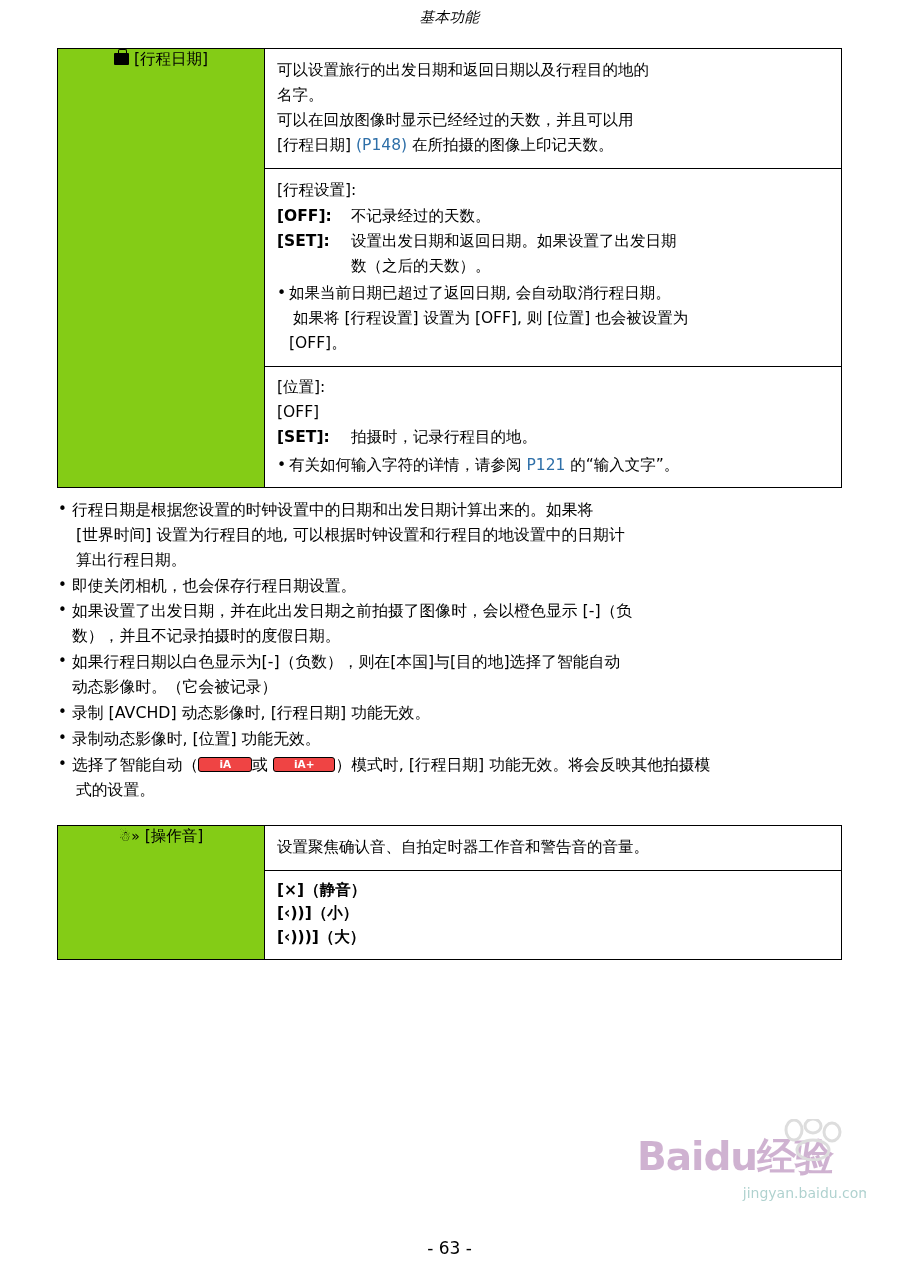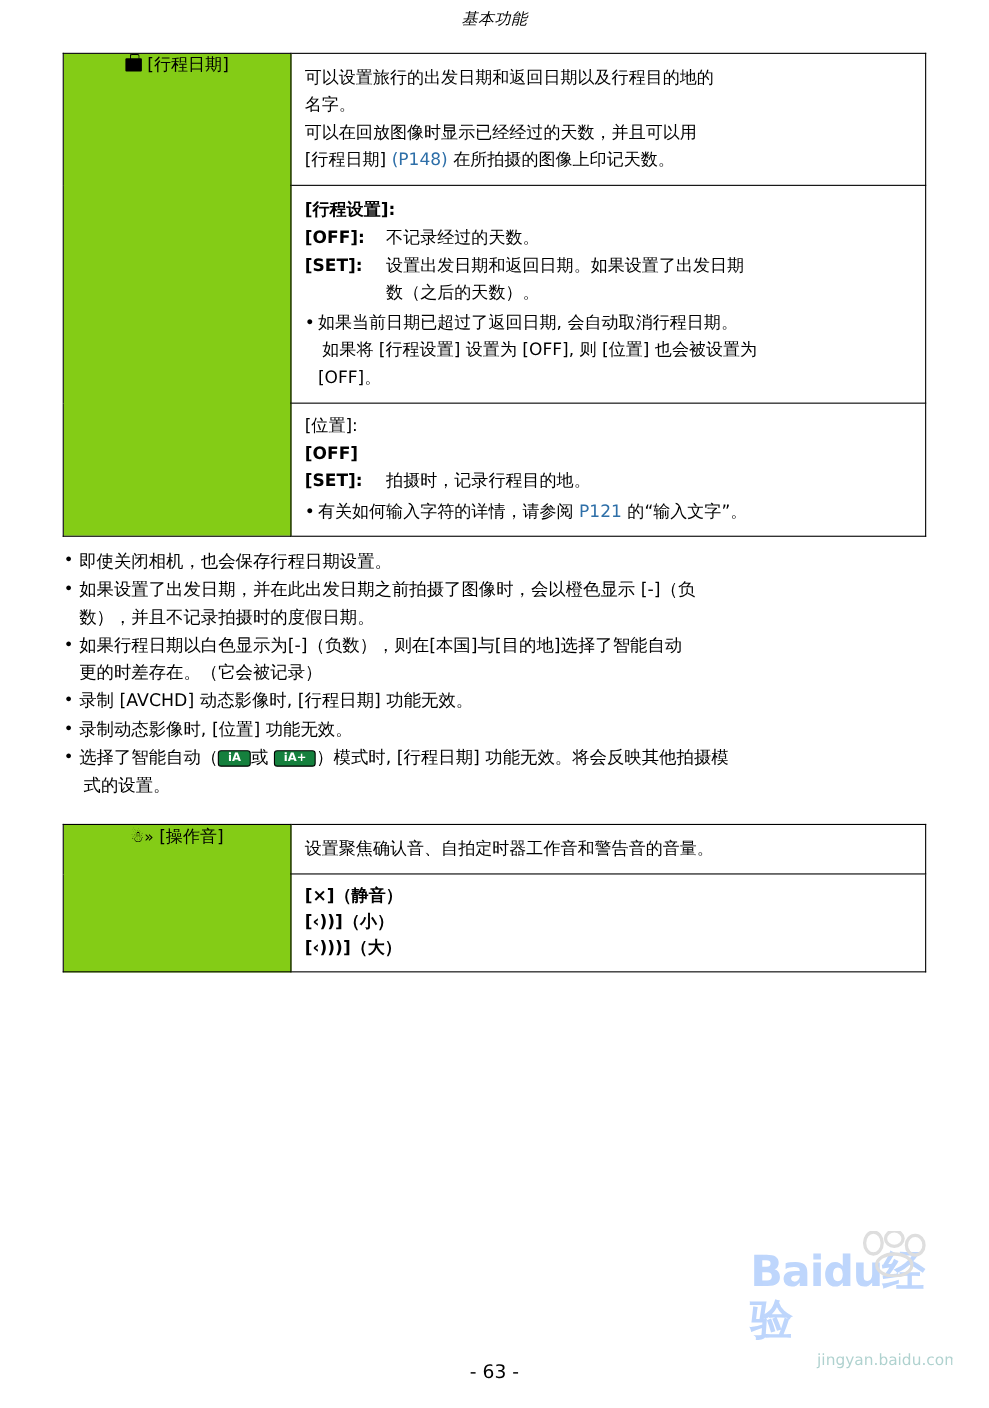--- a/index.html
+++ b/index.html
@@ -59,21 +59,21 @@
     font-size: 15.5px;
   }
   .cellbox {
     padding: 9px 12px 10px 12px;
     font-family: "DejaVu Sans", sans-serif;
     font-size: 15.5px;
     line-height: 1.62;
   }
   .cellbox.tight { padding-top: 8px; padding-bottom: 9px; }
   .ref { color: #2e6fa8; }
-  .bold { font-weight: bold; }
+  .bold { font-weight: normal; }
   .row-flex {
     display: flex;
   }
   .row-flex .k {
     font-weight: bold;
     min-width: 74px;
     flex: 0 0 auto;
   }
   .row-flex .v {
     flex: 1 1 auto;
@@ -114,26 +114,26 @@
   .sub {
     display: block;
     padding-left: 4px;
   }
 
   
   .modeicon {
     display: inline-block;
     border: 1.2px solid #000;
     border-radius: 3px;
-    background: #15803d;
+    background: #ef4444;
     color: #fff;
     font-family: "DejaVu Sans", sans-serif;
     font-size: 10.5px;
     line-height: 13px;
-    padding: 0 8px;
+    padding: 0 20px;
     vertical-align: 2px;
     font-weight: bold;
   }
   .bagicon {
     display: inline-block;
     width: 15px; height: 12px;
     background: #000;
     position: relative;
     vertical-align: -1px;
     border-radius: 1px;
@@ -169,24 +169,23 @@
     left: 637px;
     top: 1135px;
     width: 235px;
     height: 105px;
     opacity: 0.33;
   }
   .wm-text {
     font-family: "DejaVu Sans", sans-serif;
     font-size: 39px;
     font-weight: bold;
-    color: #3b82f6;
+    color: #701a75;
     letter-spacing: -1px;
     line-height: 44px;
-    margin-left: 45px;
   }
   .wm-sub {
     font-family: "DejaVu Sans", sans-serif;
     font-size: 14px;
     color: #0f766e;
     text-align: right;
     margin-top: 6px;
   }
   .wm-paw {
     position: absolute;
@@ -268,29 +267,34 @@
               <span>有关如何输入字符的详情，请参阅 </span><span class="ref">P121</span><span> 的“输入文字”。</span>
             </div>
           </div>
         </td>
       </tr>
     </tbody>
       </table>
 
     <ul class="notes">
       <li>
+        <span>行程日期是根据您设置的时钟设置中的日期和出发日期计算出来的。如果将</span><br>
+        <span class="sub">[世界时间] 设置为行程目的地, 可以根据时钟设置和行程目的地设置中的日期计</span>
+        <span class="sub">算出行程日期。</span>
+      </li>
+      <li>
         <span>即使关闭相机，也会保存行程日期设置。</span>
       </li>
       <li>
         <span>如果设置了出发日期，并在此出发日期之前拍摄了图像时，会以橙色显示 [-]（负</span><br>
         <span>数），并且不记录拍摄时的度假日期。</span>
       </li>
       <li>
         <span>如果行程日期以白色显示为[-]（负数），则在[本国]与[目的地]选择了智能自动</span><br>
-        <span>更的时差存在。（它会被记录）</span>
+        <span>动态影像时。（它会被记录）</span>
       </li>
       <li>
         <span>录制 [AVCHD] 动态影像时, [行程日期] 功能无效。</span>
       </li>
       <li>
         <span>录制动态影像时, [位置] 功能无效。</span>
       </li>
       <li>
         <span>选择了智能自动（</span><span class="modeicon">iA</span><span>或 </span><span class="modeicon">iA+</span><span>）模式时, [行程日期] 功能无效。将会反映其他拍摄模</span><br>
         <span class="sub">式的设置。</span>

